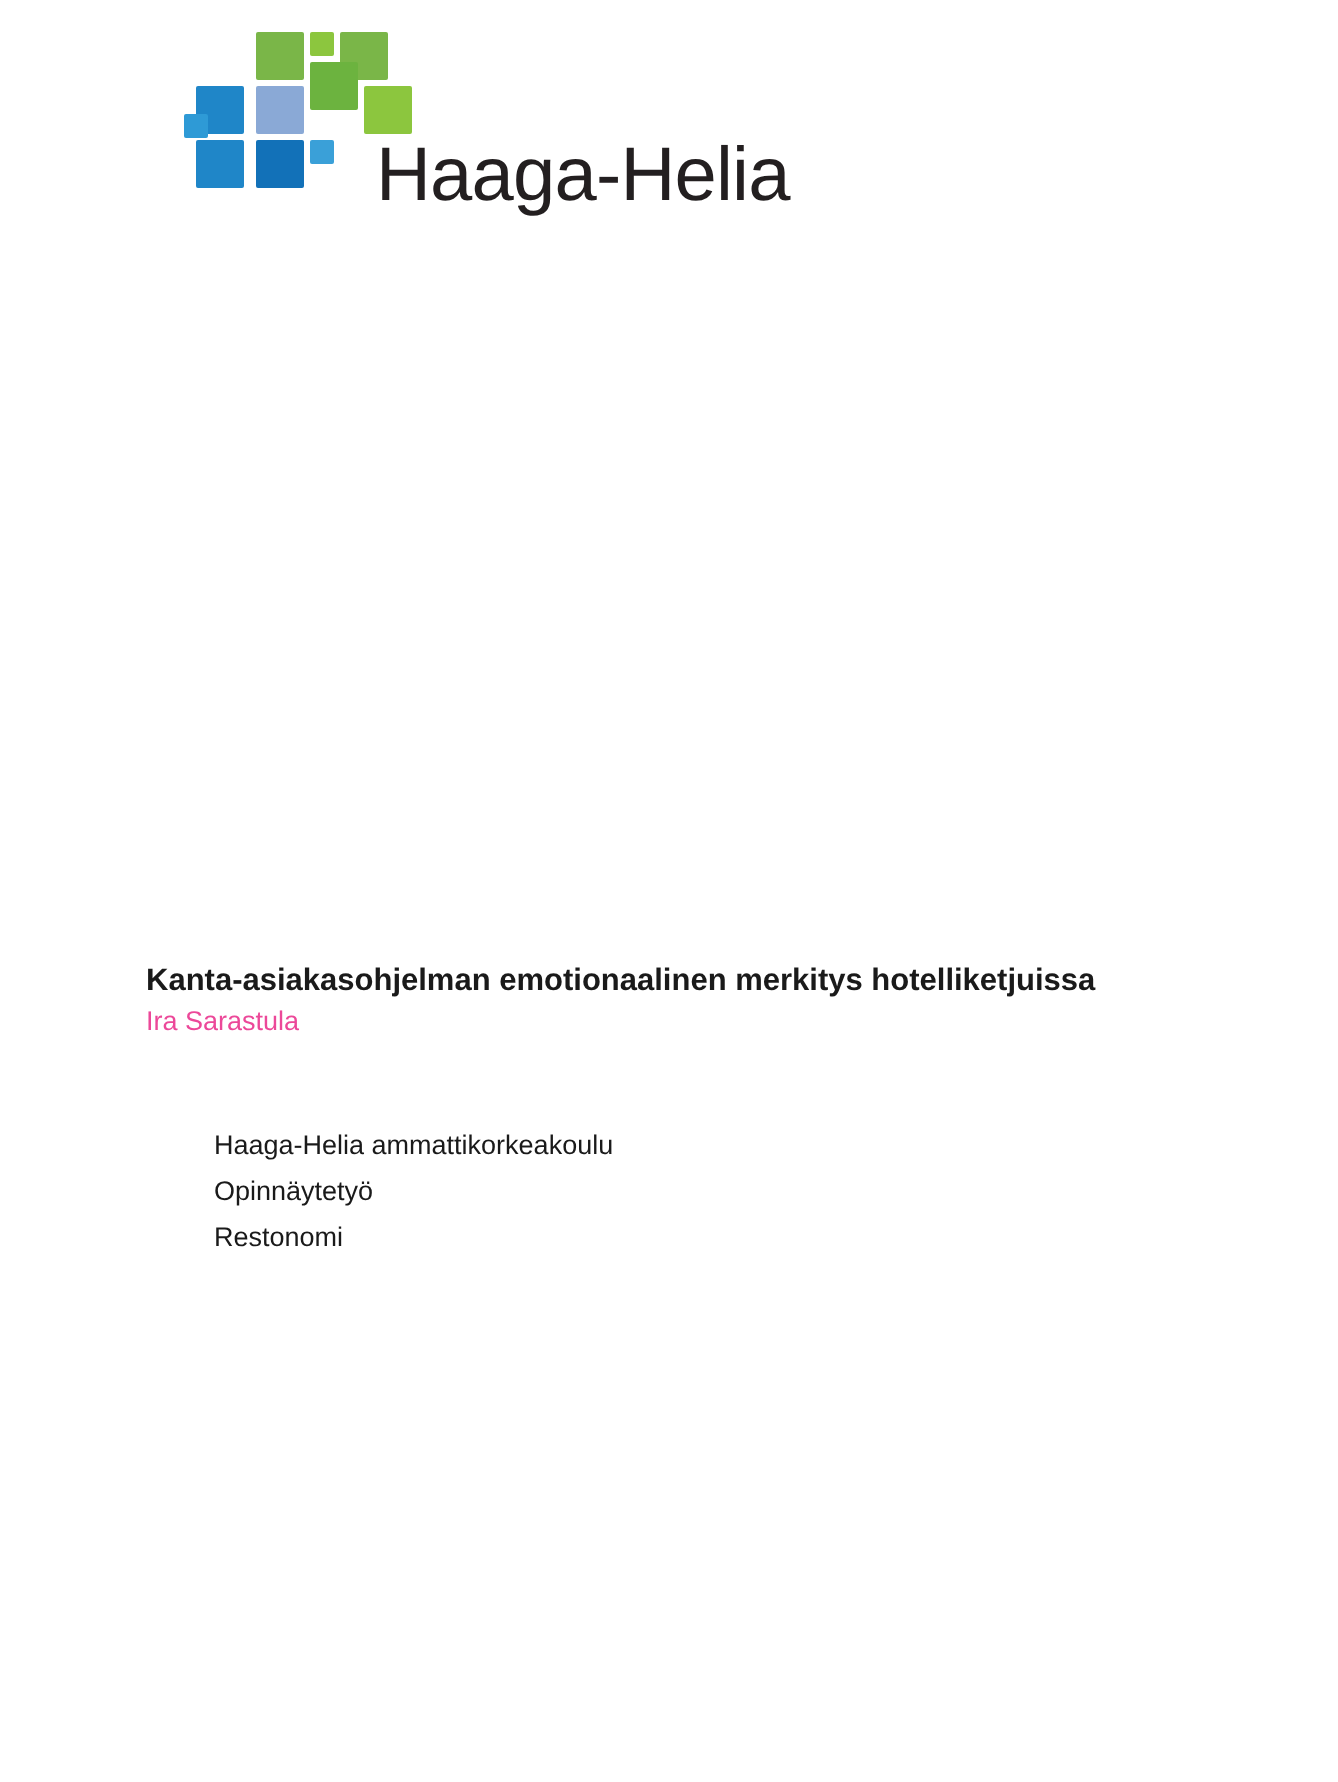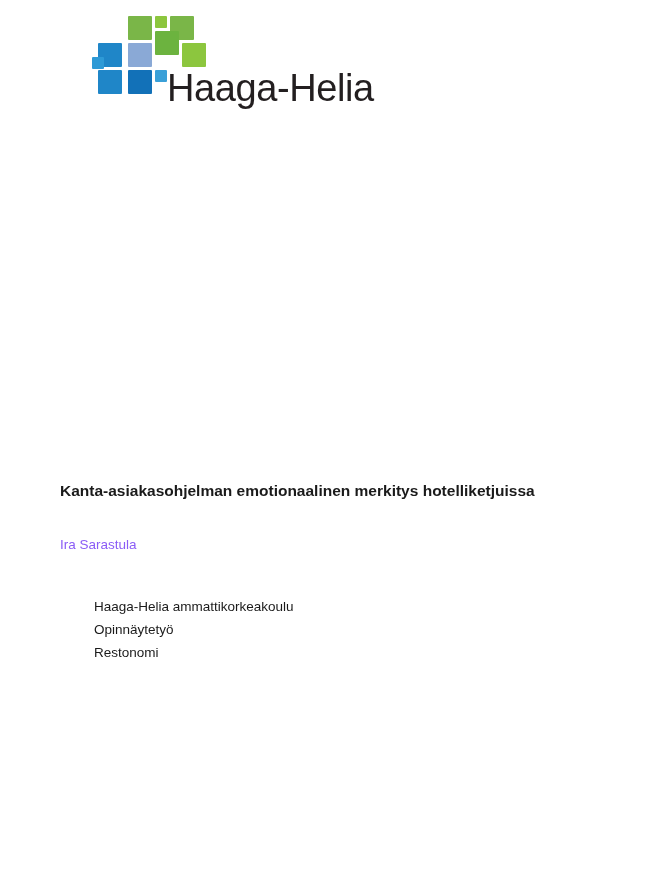--- a/index.html
+++ b/index.html
@@ -55,50 +55,49 @@
   .sq.g5 { left: 90px;  top: 29px; width: 24px; height: 24px; background: #8cc63e; }
   
   .sq.b2 { left: 6px;   top: 29px; width: 24px; height: 24px; background: #1f86c8; }
   .sq.b3 { left: 36px;  top: 56px; width: 24px; height: 24px; background: #1271b8; }
   .sq.b4 { left: 6px;   top: 56px; width: 24px; height: 24px; background: #1f86c8; }
   .sq.b5 { left: 0px;   top: 43px; width: 12px; height: 12px; background: #2e9ad6; }
   .sq.b6 { left: 63px;  top: 56px; width: 12px; height: 12px; background: #3aa0d8; }
 
   .logo-wordmark {
     position: absolute;
-    left: 75px;
+    left: 96px;
     top: 55px;
     font-size: 38px;
     font-weight: 400;
     letter-spacing: -0.4px;
     color: #231f20;
     white-space: nowrap;
     line-height: 1;
   }
 
   
   .title-block {
     position: absolute;
-    left: 60px;
+    left: 73px;
     top: 480px;
     width: 520px;
   }
   .doc-title {
     font-size: 15.5px;
     font-weight: bold;
     line-height: 1.42;
     margin: 0;
     color: #1a1a1a;
     max-width: 480px;
   }
   .author {
-    margin-top: 34px;
     font-size: 13.5px;
     line-height: 1.4;
-    color: #8b5cf6;
+    color: #ec4899;
   }
   .meta {
     margin-top: 40px;
     font-size: 13.5px;
     line-height: 1.72;
     color: #1a1a1a;
     margin-left: 34px;
   }
   .meta div { white-space: nowrap; }
 </style>

